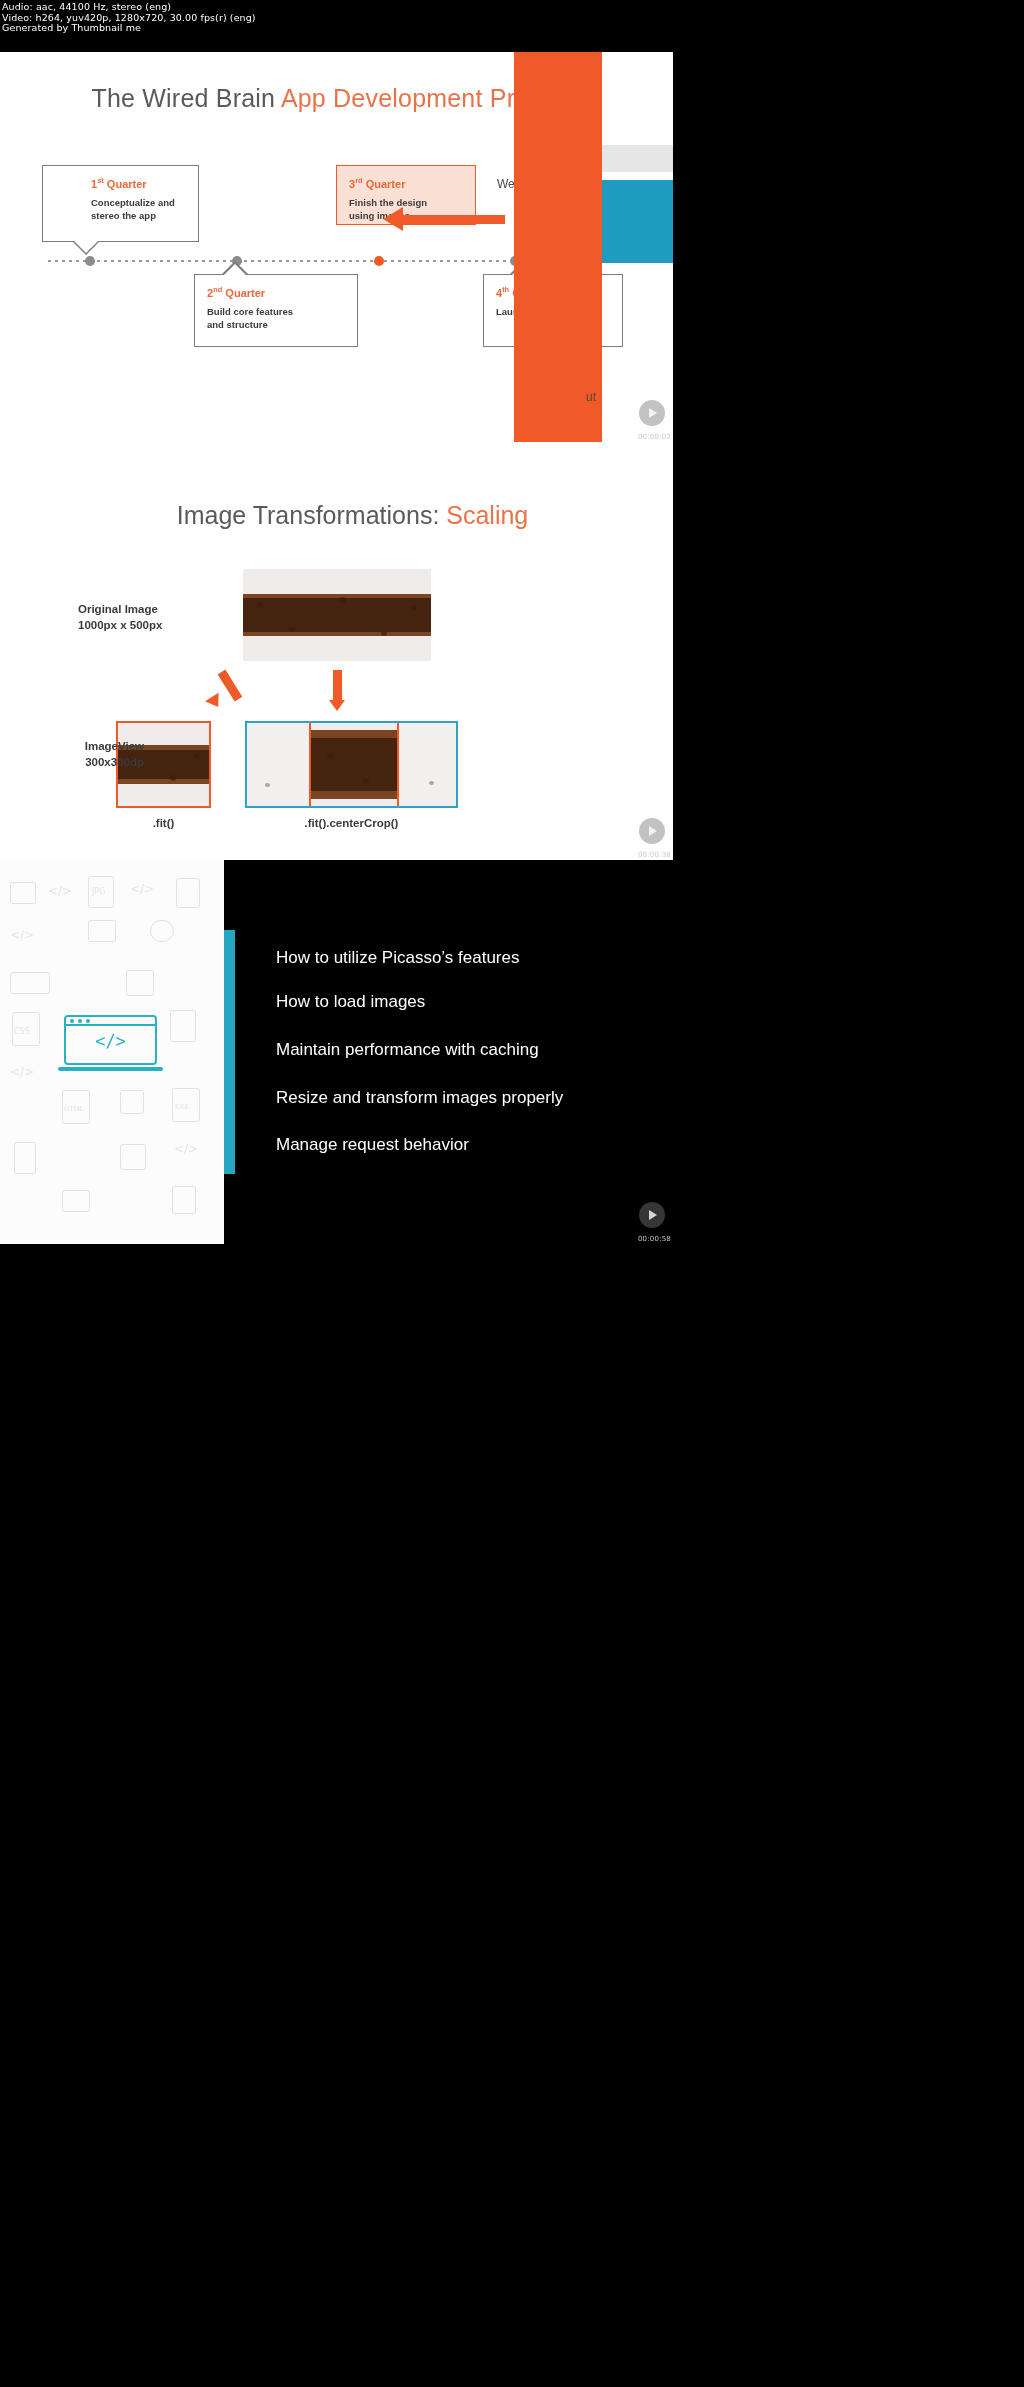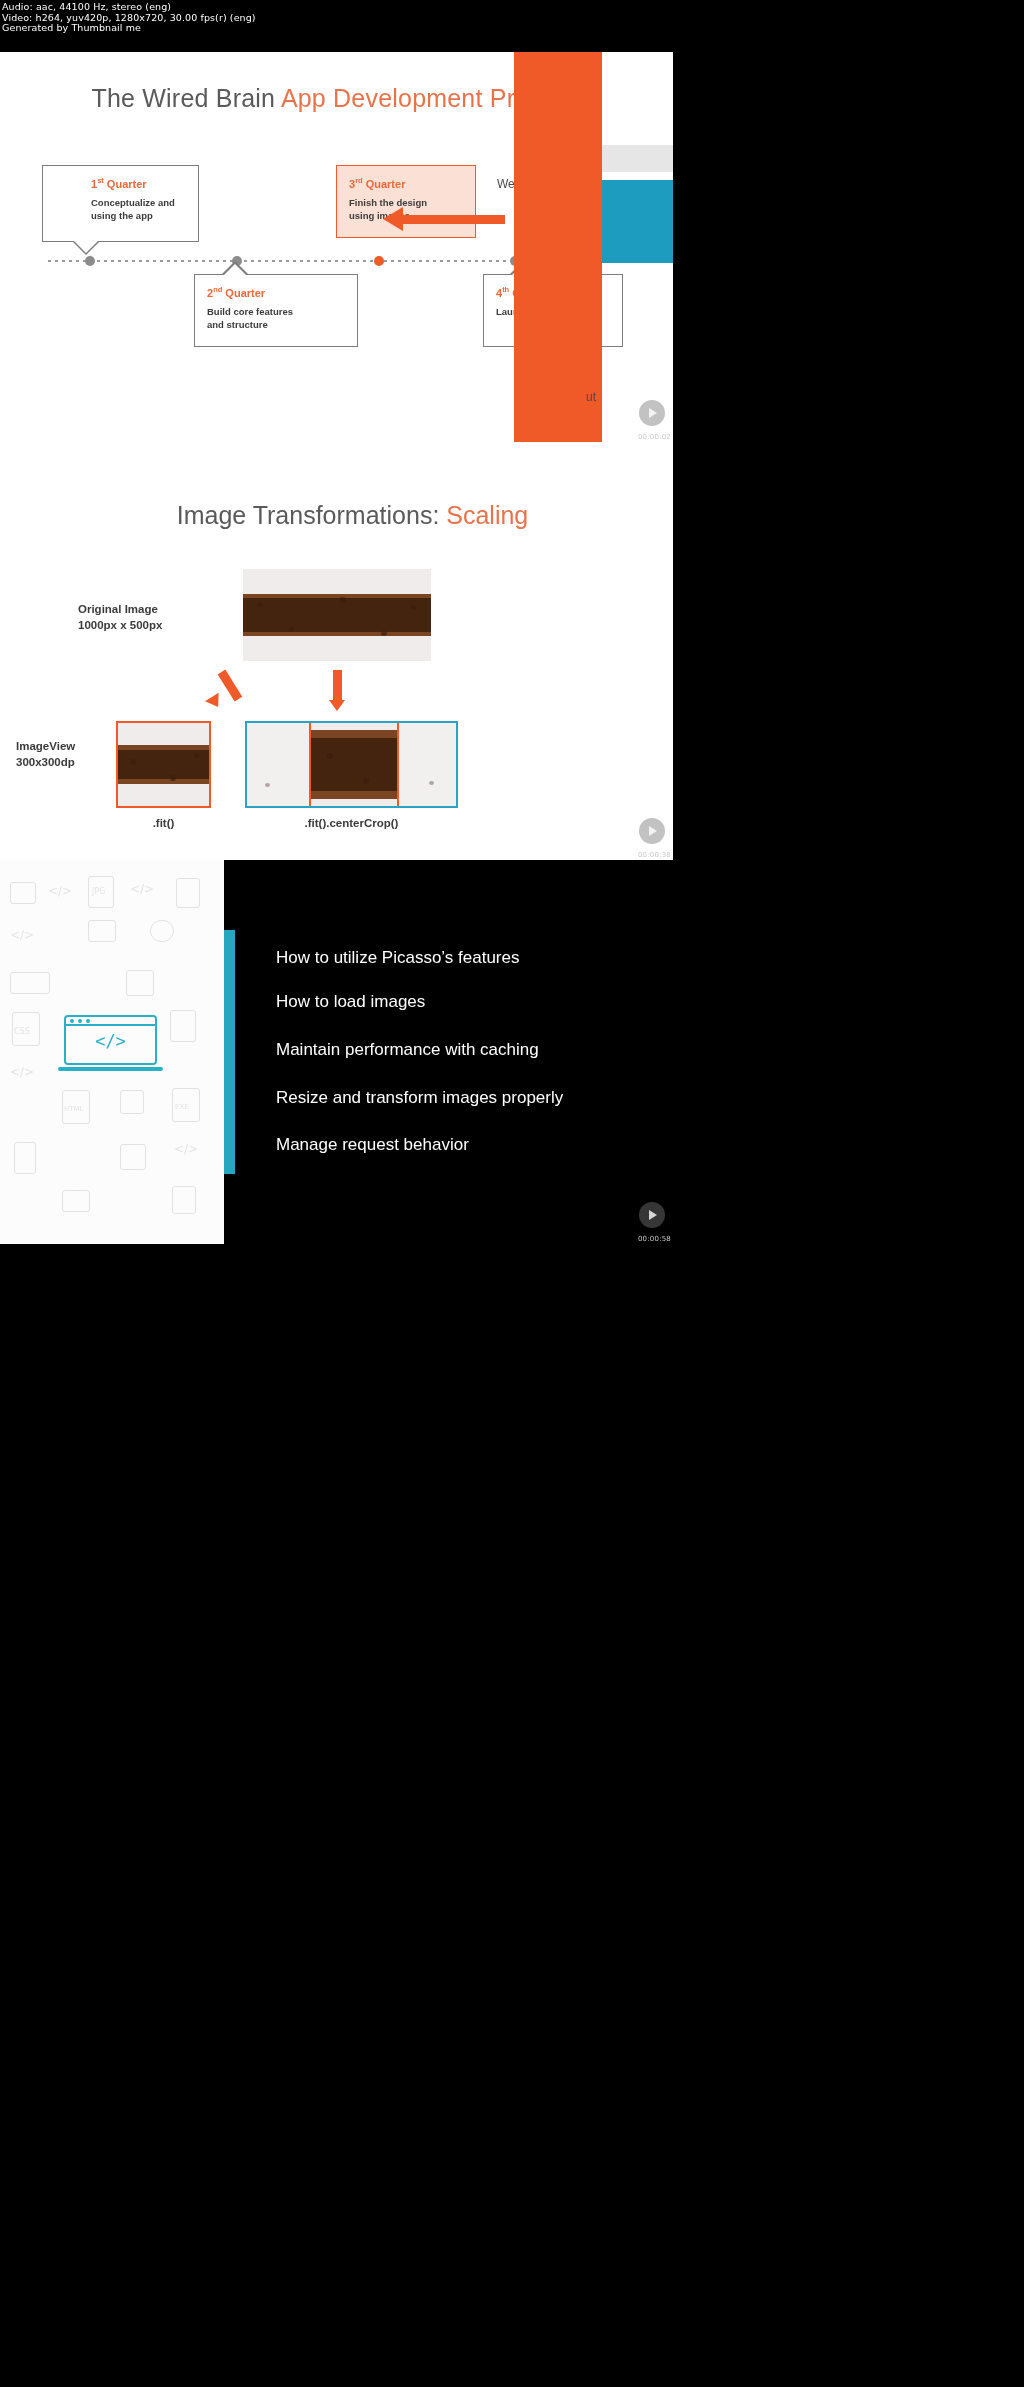--- a/index.html
+++ b/index.html
@@ -170,27 +170,27 @@
       <div class="dotline"></div>
       <div class="node" style="left:85px;"></div>
       <div class="node" style="left:232px;"></div>
       <div class="node hot" style="left:374px;"></div>
       <div class="node" style="left:510px;"></div>
 
       <div class="qbox" style="left:42px; top:113px; width:157px; height:77px;padding-left:48px;">
         <div class="qttl"><span>1</span><sup>st</sup> <span>Quarter</span></div>
         <div class="qtxt">
           <div>Conceptualize and</div>
-          <div>using the app</div>
+          <div>stereo the app</div>
         </div>
       </div>
       <div class="tail down" style="left:73px; top:190px;"></div>
       <div class="tail downin" style="left:73px; top:187.6px;"></div>
 
-      <div class="qbox hot" style="left:336px; top:113px; width:140px; height:73px;">
+      <div class="qbox hot" style="left:336px; top:113px; width:140px; height:60px;">
         <div class="qttl"><span>3</span><sup>rd</sup> <span>Quarter</span></div>
         <div class="qtxt">
           <div>Finish the design</div>
           <div>using images</div>
         </div>
       </div>
 
       <div class="qbox" style="left:194px; top:222px; width:164px; height:73px;">
         <div class="qttl"><span>2</span><sup>nd</sup> <span>Quarter</span></div>
         <div class="qtxt">
@@ -267,21 +267,21 @@
     <div style="position:absolute; left:245px; top:279px; width:213px; height:87px; border:2.2px solid #2aa3c4; background:#f2f0ee;">
       <div class="coffee-crop" style="position:absolute; left:62px; top:0; width:90px; height:100%; border-left:2px solid #ef5a28; border-right:2px solid #ef5a28;">
         <div class="speck" style="left:16px;top:30px;width:6px;height:6px;"></div>
         <div class="speck" style="left:52px;top:55px;width:6px;height:6px;"></div>
       </div>
       <div class="speck" style="left:18px;top:60px;width:5px;height:4px;opacity:.35;"></div>
       <div class="speck" style="left:182px;top:58px;width:5px;height:4px;opacity:.35;"></div>
     </div>
     <div class="f2cap" style="left:245px; top:375px; width:213px;">.fit().centerCrop()</div>
 
-    <div class="f2lbl" style="left:16px; top:296px; width:120px; text-align:left;">
+    <div class="f2lbl" style="left:24px; top:296px; width:120px; text-align:right;">
       <div>ImageView</div>
       <div>300x300dp</div>
     </div>
 
     <div class="playbadge">
         <span></span>
       </div>
     <div class="ts">00:00:38</div>
   </div>
 

